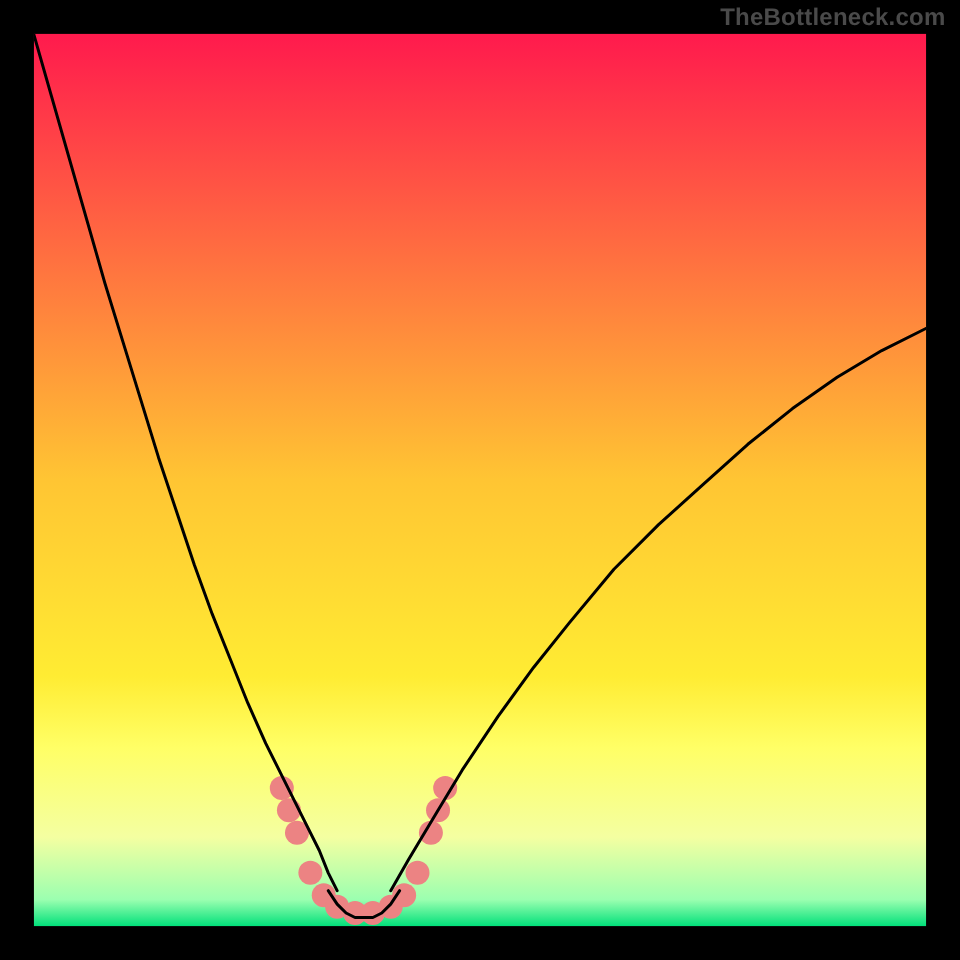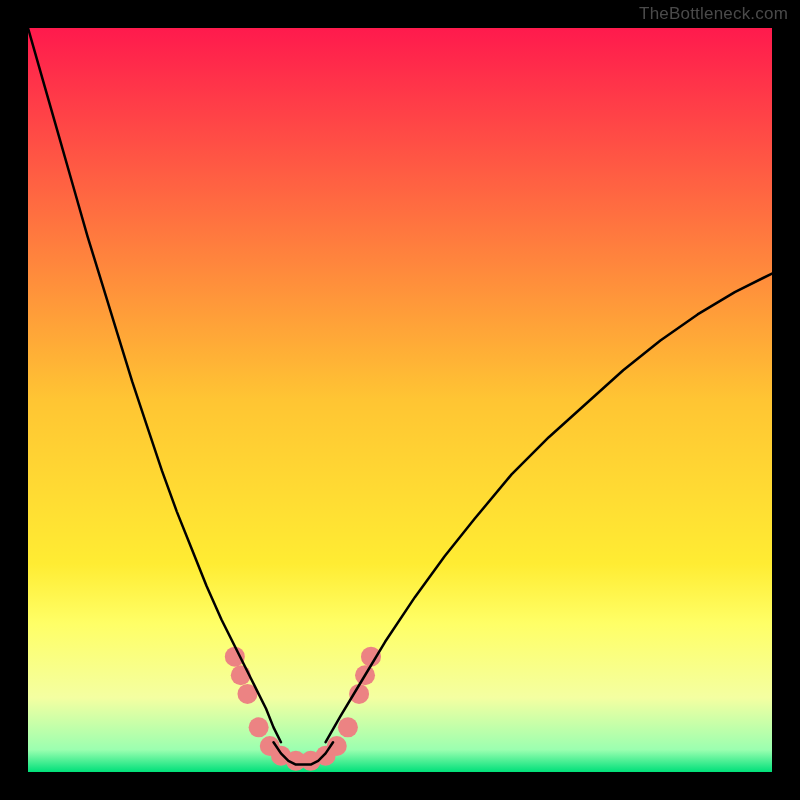--- a/index.html
+++ b/index.html
@@ -15,22 +15,22 @@
     position: relative;
     width: 800px;
     height: 800px;
     background: #000;
   }
   .watermark {
     position: absolute;
     top: 4px;
     right: 12px;
     color: #4a4a4a;
-    font-size: 17px;
-    font-weight: 400;
+    font-size: 20px;
+    font-weight: 700;
     letter-spacing: 0.2px;
     user-select: none;
   }
   .plot-area {
     position: absolute;
     left: 28px;
     top: 28px;
     width: 744px;
     height: 744px;
     overflow: hidden;

